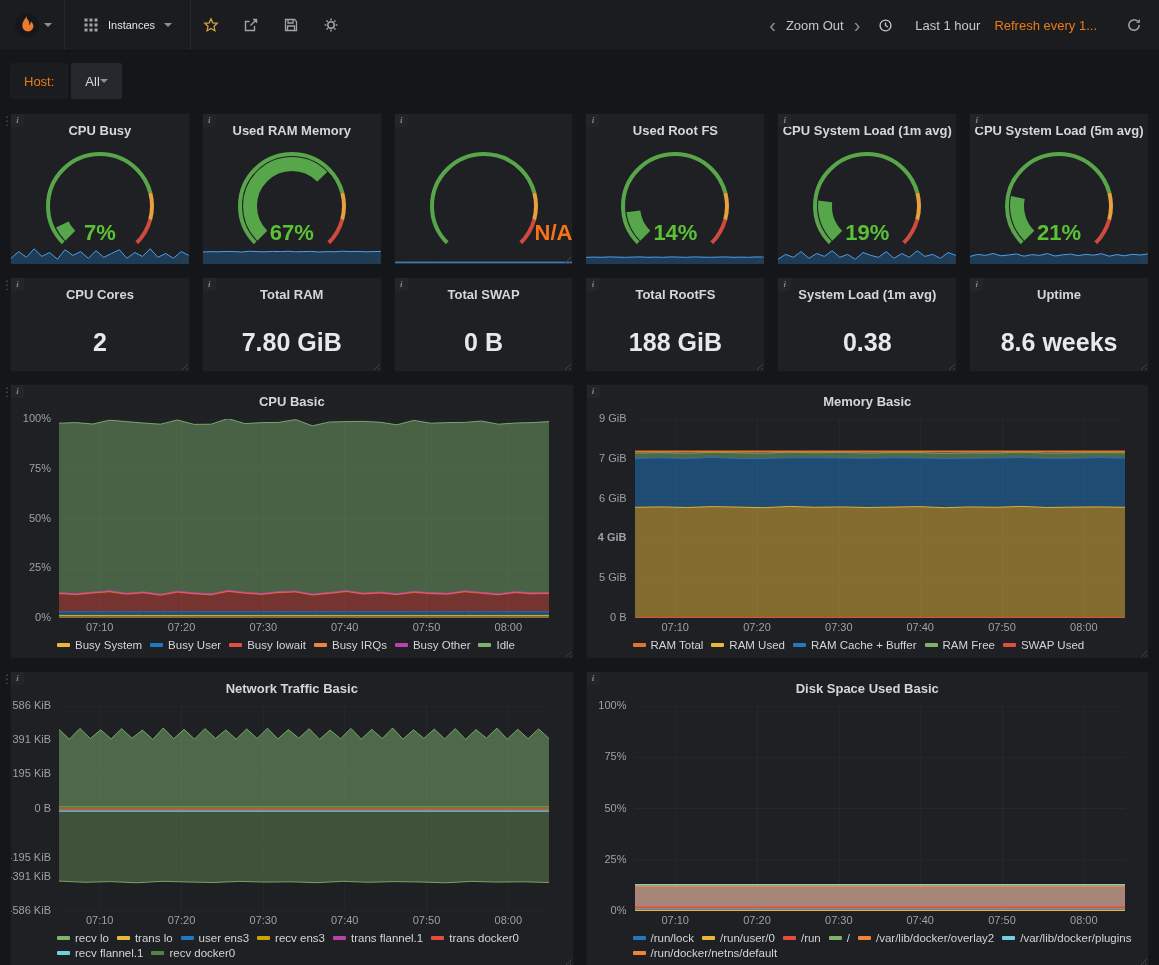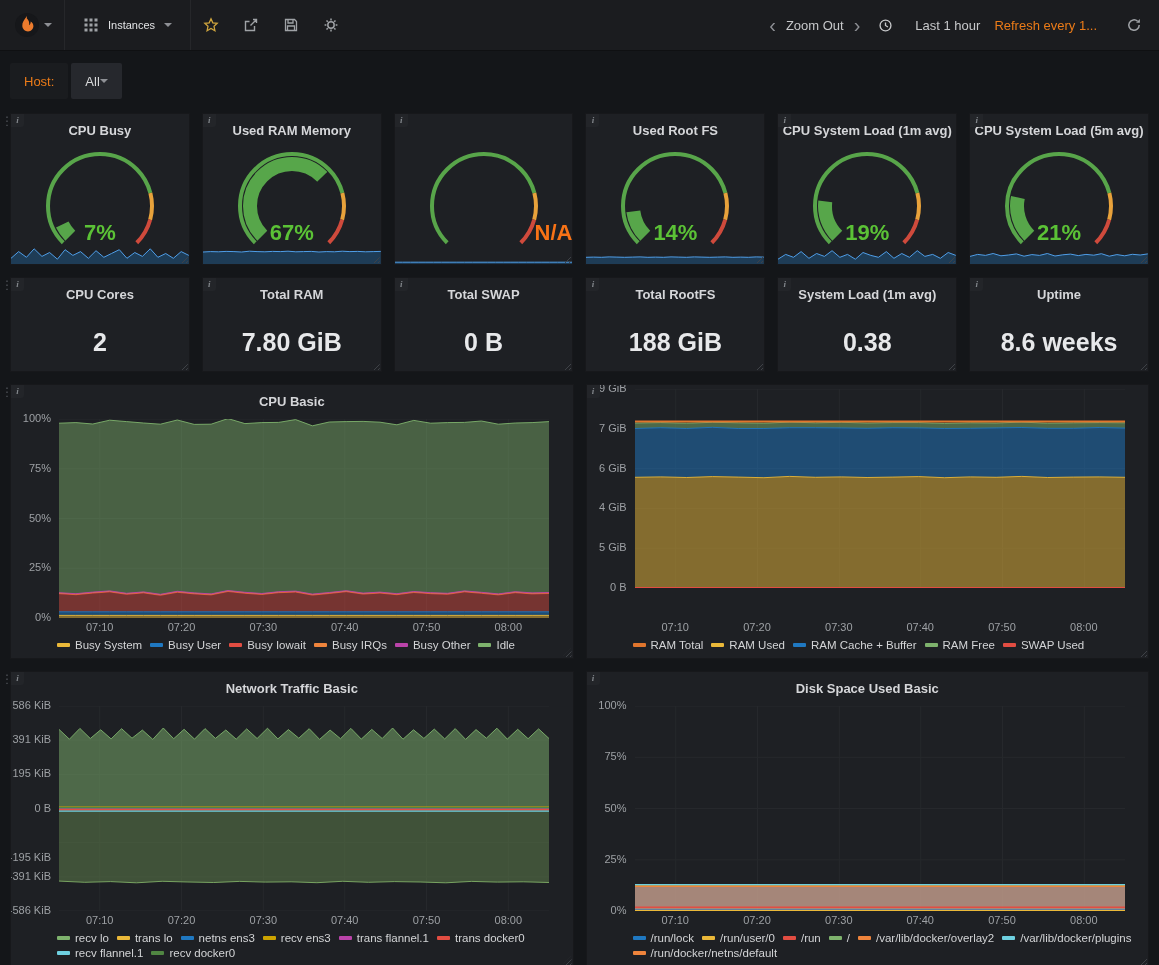--- a/index.html
+++ b/index.html
@@ -354,26 +354,27 @@
           </div>
           <div class="legend-item">
             <span class="legend-swatch" style="background: rgb(126, 178, 109);"></span>
             <span class="legend-label">Idle</span>
           </div>
         </div>
         <span class="resize-corner"></span>
       </div>
       <div class="panel chart-panel">
         <div class="info-corner">i</div>
+        <div class="panel-title">Memory Basic</div>
         <div class="chart-body">
           <div class="yaxis">
             <span class="ytick" style="top: -7px;">9 GiB</span>
             <span class="ytick" style="top: 32.7573px;">7 GiB</span>
             <span class="ytick" style="top: 72.5145px;">6 GiB</span>
-            <span class="ytick" style="top: 112.272px;">4 GiB</span>
+            <span class="ytick" style="top: 112.272px; font-weight: bold;">4 GiB</span>
             <span class="ytick" style="top: 152.243px;">5 GiB</span>
             <span class="ytick" style="top: 192px;">0 B</span>
           </div>
           <div class="plot-wrap">
             <div class="plot">
               <svg width="490" height="199">
                 <line x1="40.7" y1="0" x2="40.7" y2="199" stroke="#26282c" stroke-width="1"></line>
                 <line x1="122.5" y1="0" x2="122.5" y2="199" stroke="#26282c" stroke-width="1"></line>
                 <line x1="204.3" y1="0" x2="204.3" y2="199" stroke="#26282c" stroke-width="1"></line>
                 <line x1="285.7" y1="0" x2="285.7" y2="199" stroke="#26282c" stroke-width="1"></line>
@@ -487,21 +488,21 @@
           <div class="legend-item">
             <span class="legend-swatch" style="background: rgb(126, 178, 109);"></span>
             <span class="legend-label">recv lo</span>
           </div>
           <div class="legend-item">
             <span class="legend-swatch" style="background: rgb(234, 184, 57);"></span>
             <span class="legend-label">trans lo</span>
           </div>
           <div class="legend-item">
             <span class="legend-swatch" style="background: rgb(31, 120, 193);"></span>
-            <span class="legend-label">netns ens3</span>
+            <span class="legend-label">user ens3</span>
           </div>
           <div class="legend-item">
             <span class="legend-swatch" style="background: rgb(204, 163, 0);"></span>
             <span class="legend-label">recv ens3</span>
           </div>
           <div class="legend-item">
             <span class="legend-swatch" style="background: rgb(186, 67, 169);"></span>
             <span class="legend-label">trans flannel.1</span>
           </div>
           <div class="legend-item">

